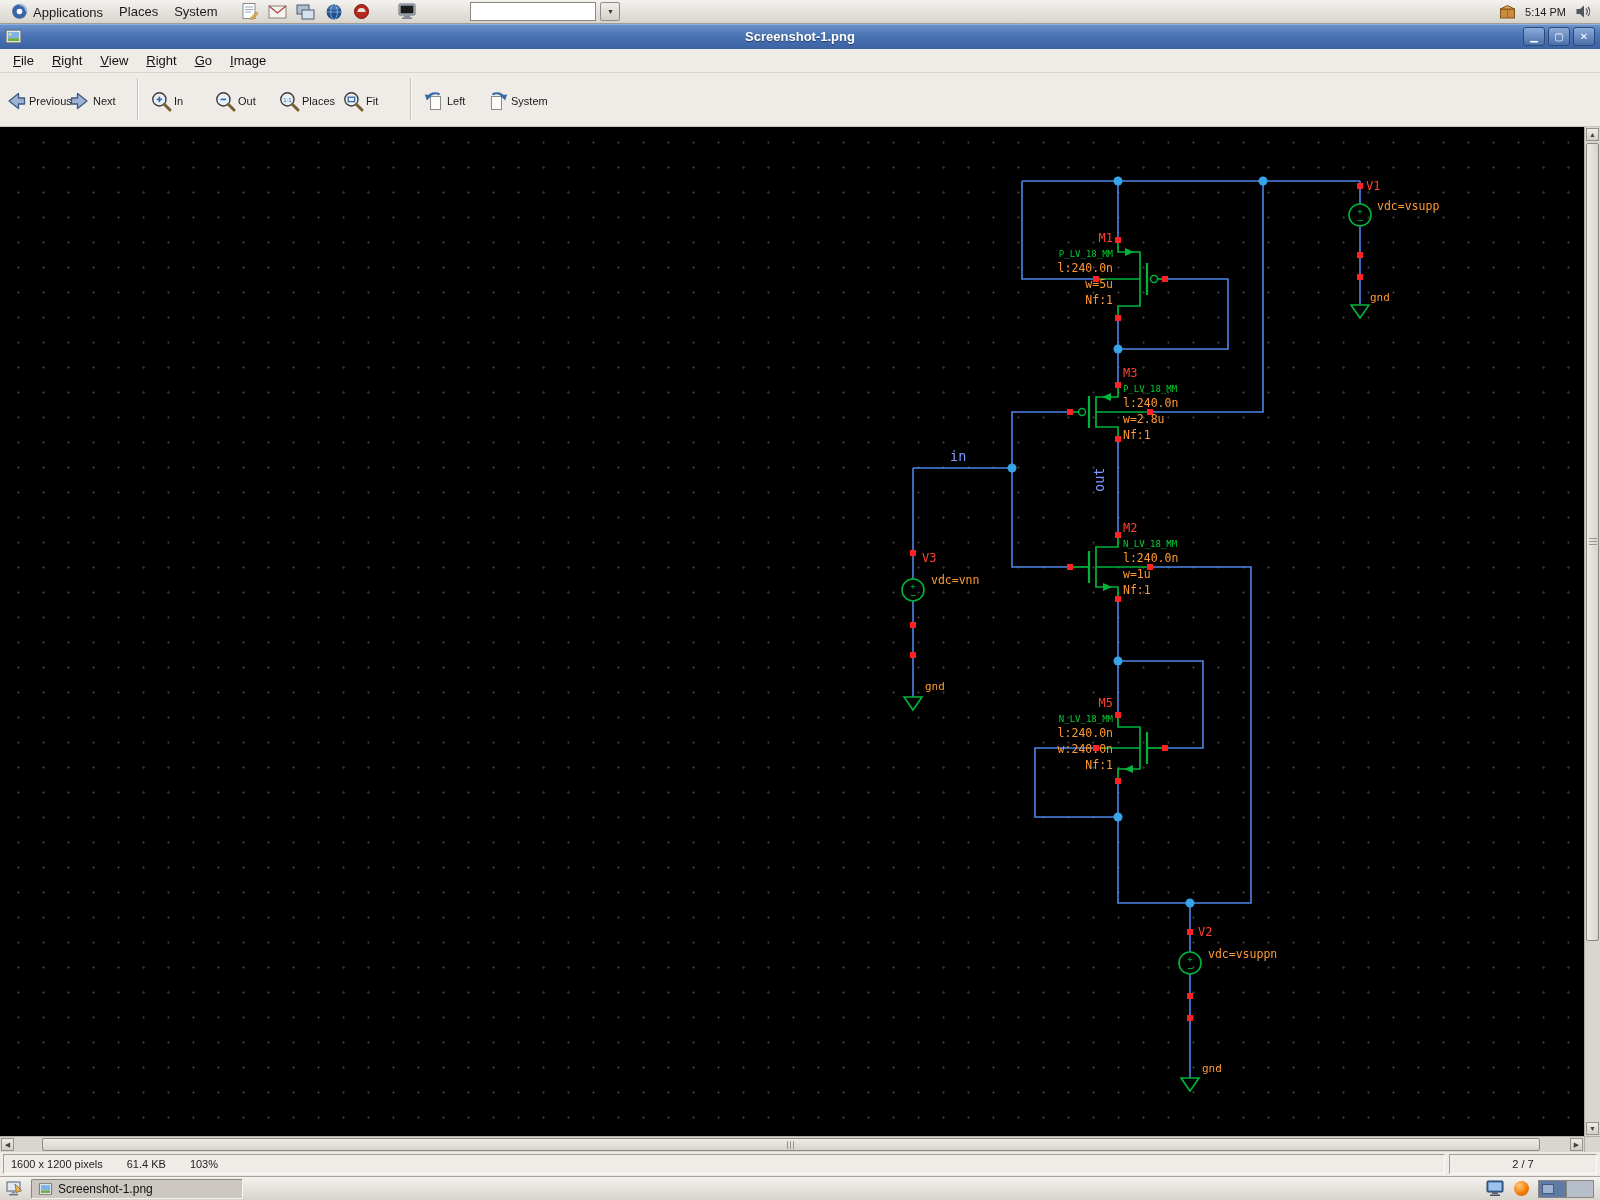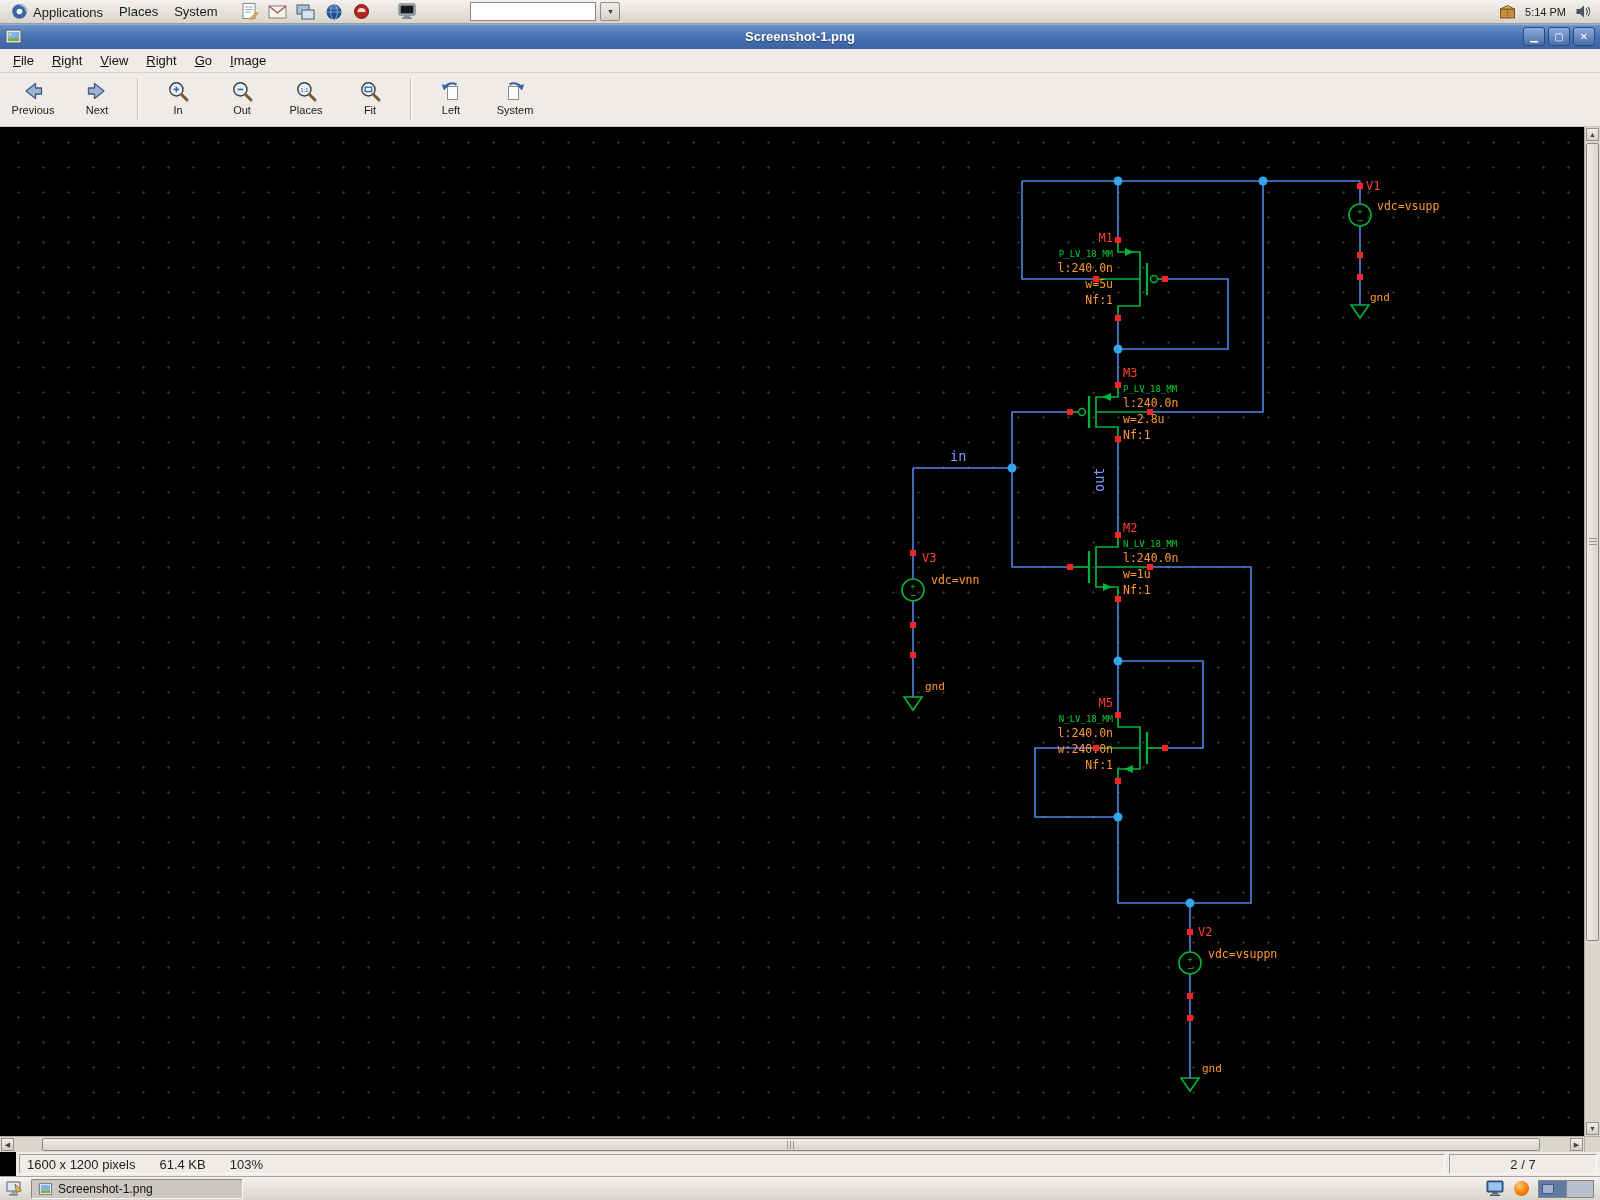--- a/index.html
+++ b/index.html
@@ -22,40 +22,40 @@
   .title-text{position:absolute;left:0;right:0;text-align:center;color:#fff;font-size:13px;font-weight:bold;text-shadow:0 1px 1px rgba(0,0,0,.45)}
   .win-icon{width:17px;height:17px;z-index:1}
   .win-buttons{margin-left:auto;display:flex;gap:3px;z-index:1}
   .win-btn{width:22px;height:19px;border:1px solid #2a4a7c;border-radius:3px;background:linear-gradient(#8cabd8,#4a6fa9);color:#fff;font-size:10px;display:flex;align-items:center;justify-content:center}
 
   
   .menubar{position:absolute;top:49px;left:0;right:0;height:24px;background:#efece8;border-bottom:1px solid #d8d4cd;display:flex;align-items:center;padding:0 4px;font-size:13px;color:#111}
   .menu-item{display:inline-block;padding:3px 9px 4px}
   .menu-item::first-letter{text-decoration:underline}
   .toolbar{position:absolute;top:73px;left:0;right:0;height:54px;background:#efece8;border-bottom:1px solid #cbc6be;display:flex;align-items:flex-start;padding:3px 4px;gap:6px}
-  .tool-btn{width:58px;height:47px;display:flex;flex-direction:column;align-items:center;gap:1px;padding-top:2px;font-size:11px;color:#1a1a1a;border-radius:3px}
+  .tool-btn{width:58px;height:47px;display:flex;flex-direction:row;align-items:center;gap:1px;padding-top:2px;font-size:11px;color:#1a1a1a;border-radius:3px}
   .tool-icon{height:25px;display:flex;align-items:center;justify-content:center}
   .tool-sep{width:1px;height:42px;background:#c6c1b8;box-shadow:1px 0 0 #fbfaf8;margin:2px 5px 0}
 
   
   .canvas-wrap{position:absolute;top:127px;left:0;width:1600px;height:1025px}
   .canvas{position:absolute;left:0;top:0;width:1584px;height:1009px;background-color:#000;background-image:radial-gradient(circle,#303030 1.1px,transparent 1.3px);background-size:25px 25px;background-position:6px 3px;overflow:hidden}
   .canvas svg{position:absolute;left:0;top:0}
   svg text{font-family:"DejaVu Sans Mono","Liberation Mono",monospace}
   .vscroll{position:absolute;right:0;top:0;width:16px;height:1009px;background:#d9d6d0;border-left:1px solid #b1aca4}
   .hscroll{position:absolute;left:0;top:1009px;width:1584px;height:16px;background:#d9d6d0;border-top:1px solid #b1aca4}
   .corner{position:absolute;right:0;top:1009px;width:16px;height:16px;background:#d9d6d0;border-top:1px solid #b1aca4;border-left:1px solid #b1aca4}
   .sbtn{position:absolute;background:linear-gradient(#efede9,#d3cfc8);border:1px solid #989388;color:#444;font-size:7px;display:flex;align-items:center;justify-content:center}
   .thumb{position:absolute;background:linear-gradient(90deg,#efede9,#d7d3cc);border:1px solid #8e897f;border-radius:2px;display:flex;align-items:center;justify-content:center}
   .hthumb{background:linear-gradient(#efede9,#d7d3cc)}
   .vgrip{width:8px;height:9px;background:repeating-linear-gradient(to bottom,#9b968c 0 1px,transparent 1px 3px)}
   .hgrip{width:9px;height:8px;background:repeating-linear-gradient(to right,#9b968c 0 1px,transparent 1px 3px)}
 
   
-  .statusbar{position:absolute;top:1152px;left:16px;right:0;height:24px;background:#efece8;display:flex;gap:4px;padding:2px 3px;font-size:13px;color:#222}
+  .statusbar{position:absolute;top:1152px;left:0;right:0;height:24px;background:#efece8;display:flex;gap:4px;padding:2px 3px;font-size:11px;color:#222}
   .status-frame{border:1px solid;border-color:#a49f96 #fcfbf9 #fcfbf9 #a49f96;display:flex;align-items:center;padding:0 7px}
   .frame-main{flex:1 1 auto;gap:24px}
   .frame-pos{width:148px;justify-content:center}
 
   
   .bottom-panel{position:absolute;top:1176px;left:0;right:0;height:24px;background:linear-gradient(#f4f2ef,#d8d4cd);border-top:1px solid #aaa59b;display:flex;align-items:center;padding:0 2px;gap:4px}
   .desk-btn{width:25px;height:21px;display:flex;align-items:center;justify-content:center}
   .task-btn{display:flex;align-items:center;gap:5px;width:212px;height:20px;padding:0 6px;font-size:12px;color:#111;background:#ccc8c1;border:1px solid;border-color:#8b867c #f7f5f2 #f7f5f2 #8b867c;border-radius:2px;overflow:hidden;white-space:nowrap}
   .tray{margin-left:auto;display:flex;align-items:center;gap:9px;padding-right:4px}
   .orange-ball{width:15px;height:15px;border-radius:50%;background:radial-gradient(circle at 35% 30%,#ffc97a,#f57900 60%,#b85c00)}

